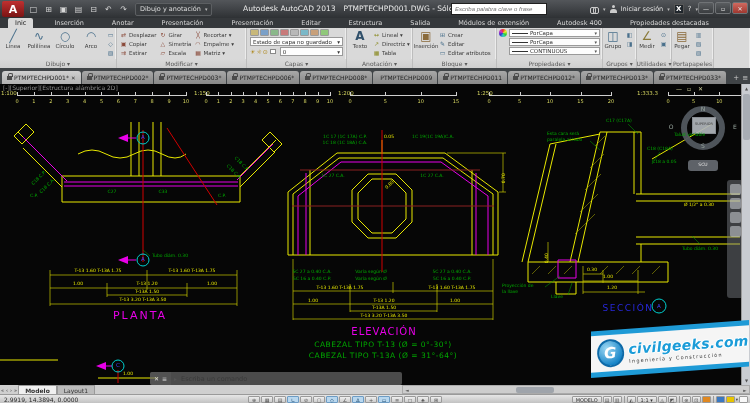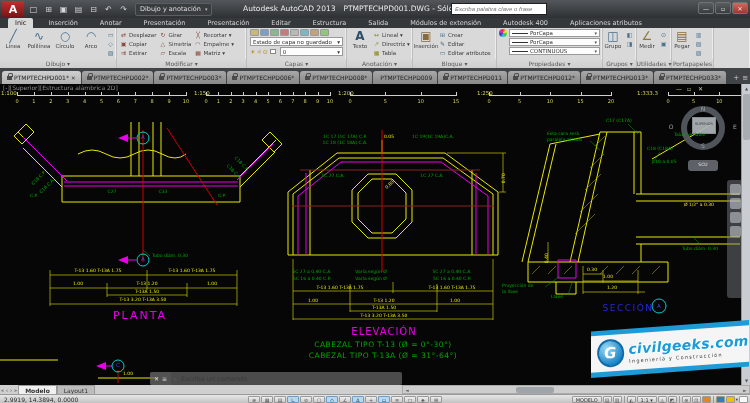--- a/index.html
+++ b/index.html
@@ -32,21 +32,21 @@
   .xcube{width:10px;height:10px;background:#20262c;border:1px solid #555;color:#fff;font-size:7px;font-weight:bold;
     display:flex;align-items:center;justify-content:center;}
   .caret{font-size:5px;color:#bbb;}
   #winbtns{position:absolute;right:2px;top:2px;display:flex;gap:1px;}
   .wbtn{width:16px;height:12px;background:linear-gradient(#5a5d60,#3a3d40);border:1px solid #707376;border-radius:2px;
     color:#e8e8e8;font-size:6px;display:flex;align-items:center;justify-content:center;}
   .wbtn.close{background:linear-gradient(#d06a60,#a03830);}
 
   
   #tabrow{position:absolute;left:0;top:18px;width:750px;height:10px;background:#35383b;display:flex;align-items:flex-end;
-    padding-left:8px;gap:8px;}
+    padding-left:8px;gap:14px;}
   .rtab{font-size:6.5px;color:#d6d6d6;padding:1px 7px;white-space:nowrap;}
   .rtab.active{background:#d9d9d9;color:#222;border-radius:2px 2px 0 0;}
 
   
   #ribbon{position:absolute;left:0;top:28px;width:750px;height:40px;background:#d9d9d9;display:flex;}
   .panel{position:relative;height:40px;border-right:1px solid #bdbdbd;box-shadow:inset -1px 0 0 #ececec;}
   .pcaption{position:absolute;left:0;bottom:0;width:100%;height:9px;font-size:6px;color:#5a5a5a;
     display:flex;align-items:center;justify-content:center;gap:2px;background:linear-gradient(#d9d9d9,#cfcfcf);}
   .pbody{position:absolute;left:0;top:0;width:100%;height:31px;display:flex;align-items:flex-start;}
   .bigbtn{display:flex;flex-direction:column;align-items:center;justify-content:flex-start;width:26px;padding-top:1px;}
@@ -183,40 +183,50 @@
         <span class="qico">↷</span>
       </div>
     <div id="workspace">
       <span>Dibujo y anotación</span>
       <span class="caret">▾</span>
     </div>
     <div id="titletext">
       <span class="tl">Autodesk AutoCAD 2013</span><span>PTMPTECHPD001.DWG - Sólo lectura</span>
     </div>
     <input id="searchbox" placeholder="Escriba palabra clave o frase" style="">
+    <div id="tb-right">
+      <span class="bino"></span>
+      <span class="caret">▾</span>
+      <span class="person"></span>
+      <span id="signin-label">Iniciar sesión</span>
+      <span class="caret">▾</span>
+      <span class="xcube">X</span>
+      <span class="ticon">?</span>
+      <span class="caret">▾</span>
+    </div>
     <div id="winbtns">
       <span class="wbtn">—</span>
       <span class="wbtn">▫</span>
       <span class="wbtn close">✕</span>
     </div>
   </div>
 
   <div id="tabrow">
 
   <span class="rtab active">Inic</span>
       <span class="rtab">Inserción</span>
       <span class="rtab">Anotar</span>
       <span class="rtab">Presentación</span>
       <span class="rtab">Presentación</span>
       <span class="rtab">Editar</span>
       <span class="rtab">Estructura</span>
       <span class="rtab">Salida</span>
       <span class="rtab">Módulos de extensión</span>
       <span class="rtab">Autodesk 400</span>
-      <span class="rtab">Aplicaciones atributos</span>
+      <span class="rtab">Propiedades destacadas</span>
     </div>
 
   <div id="ribbon">
     <div class="panel" style="width:117px">
       <div class="pbody">
         <div style="display:flex">
 
         <div class="bigbtn">
             <span class="bg">╱</span>
             <span class="bl">Línea</span>

